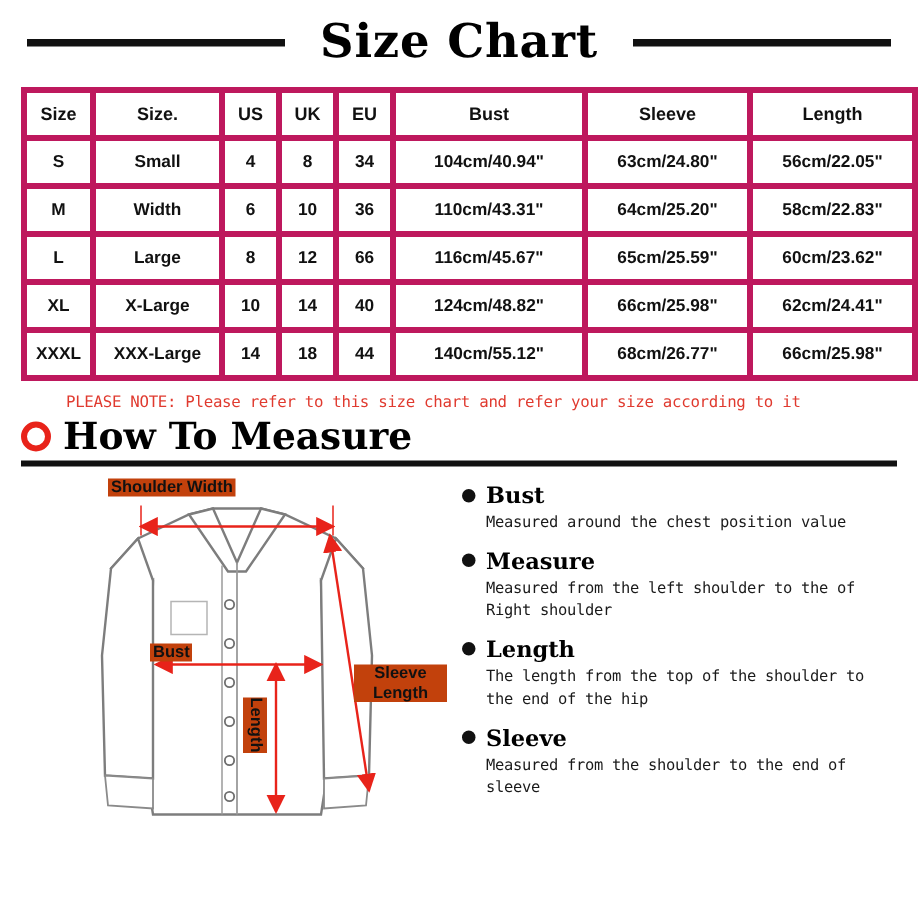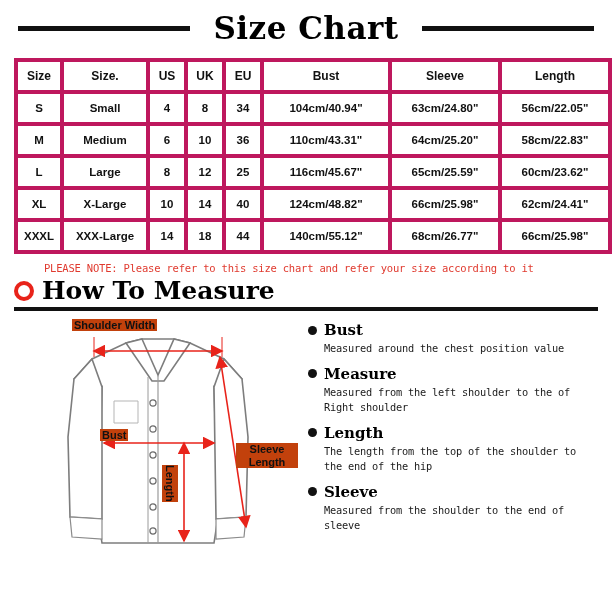--- a/index.html
+++ b/index.html
@@ -217,34 +217,34 @@
         <td>Small</td>
         <td>4</td>
         <td>8</td>
         <td>34</td>
         <td class="wide">104cm/40.94"</td>
         <td class="wide">63cm/24.80"</td>
         <td class="wide">56cm/22.05"</td>
       </tr>
       <tr>
         <td>M</td>
-        <td>Medium</td>
+        <td>Width</td>
         <td>6</td>
         <td>10</td>
         <td>36</td>
         <td class="wide">110cm/43.31"</td>
         <td class="wide">64cm/25.20"</td>
         <td class="wide">58cm/22.83"</td>
       </tr>
       <tr>
         <td>L</td>
         <td>Large</td>
         <td>8</td>
         <td>12</td>
-        <td>25</td>
+        <td>66</td>
         <td class="wide">116cm/45.67"</td>
         <td class="wide">65cm/25.59"</td>
         <td class="wide">60cm/23.62"</td>
       </tr>
       <tr>
         <td>XL</td>
         <td>X-Large</td>
         <td>10</td>
         <td>14</td>
         <td>40</td>

